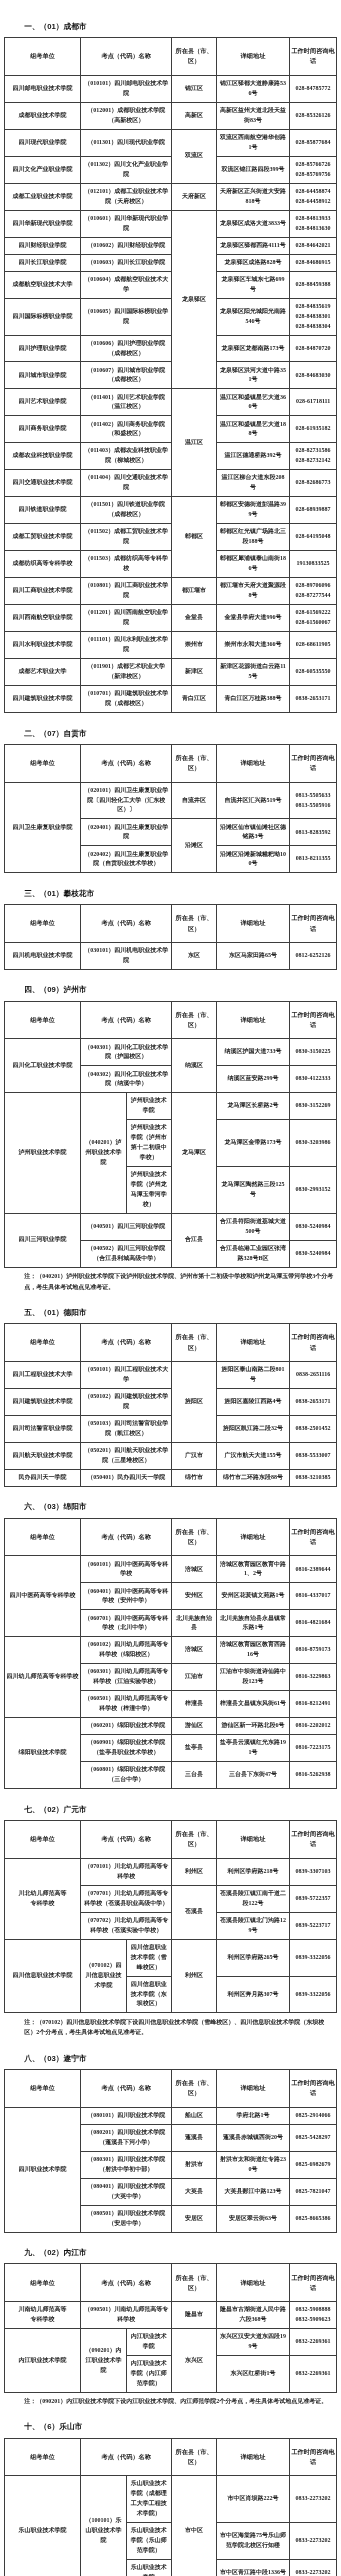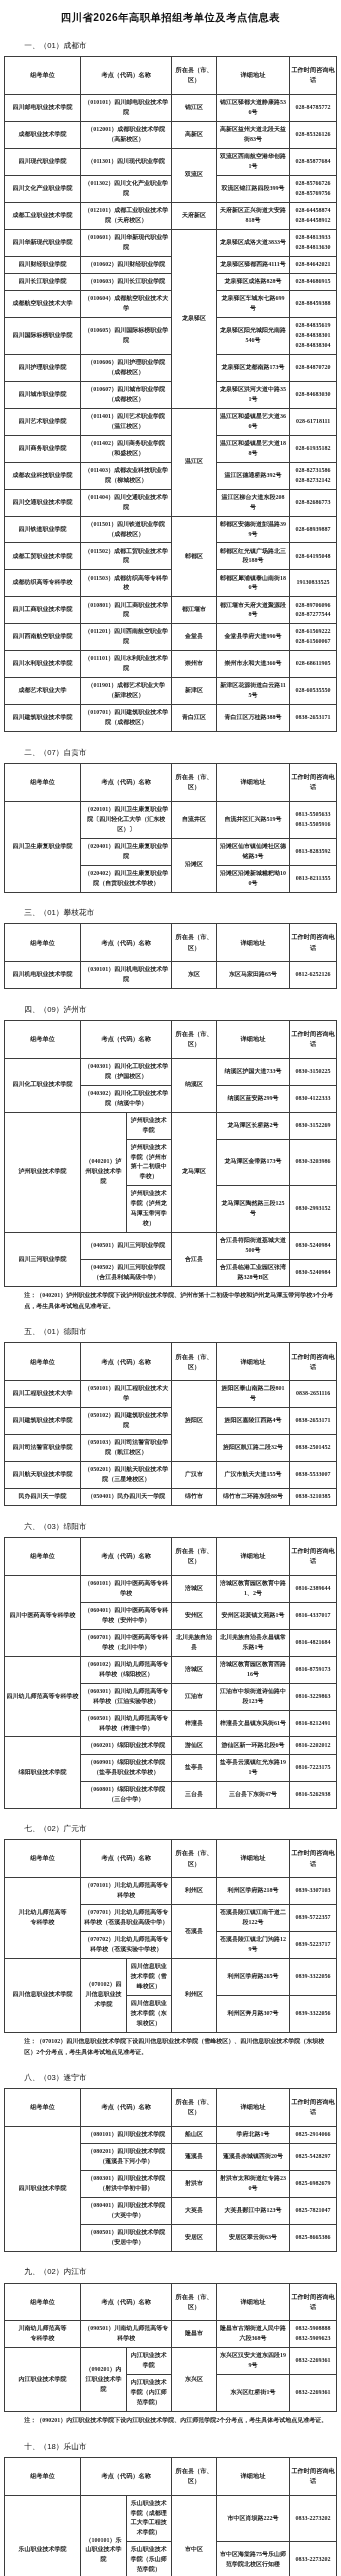--- a/index.html
+++ b/index.html
@@ -1,35 +1,34 @@
 <!DOCTYPE html>
 <html style="font-size:8.2px"><head>
 <meta charset="utf-8">
 <style>
   html,body{margin:0;padding:0;background:#ffffff;color:#1b1b1b;}
   body{width:341px;font-family:"Liberation Serif","DejaVu Serif",serif;}
   .page{padding:6.2px 3.6px 20.6px 3.6px;}
   h1.doc-title{font-family:"Liberation Sans","DejaVu Sans",sans-serif;font-weight:700;
     font-size:10.3px;text-align:center;margin:5.2px 0 10.3px 0;letter-spacing:0.5px;color:#111;}
-  h2.sec-heading{font-family:"Liberation Sans","DejaVu Sans",sans-serif;font-weight:400;
+  h2.sec-heading{font-family:"Liberation Sans","DejaVu Sans",sans-serif;font-weight:700;
     font-size:7.7px;margin:15.5px 0 5.2px 20.6px;color:#111;}
   table.info-table{width:100%;border-collapse:collapse;table-layout:fixed;}
   table.info-table th,table.info-table td{
     border:0.5px solid #3d3d3d;text-align:center;vertical-align:middle;
     padding:3.1px 1.5px;font-size:6px;line-height:1.65;color:#222;
     white-space:pre-line;word-break:break-all;font-weight:600;}
   table.info-table th{font-size:6.2px;padding:8.2px 1px;font-weight:700;}
   p.note{font-size:6px;line-height:1.8;margin:3.1px 2.1px 0 20.6px;color:#222;
     font-weight:600;word-break:break-all;}
 </style>
 </head>
 <body>
 
 <div class="page">
-  <h1 class="doc-title">四川省2026年高职单招组考单位及考点信息表</h1>
   <div>
       <h2 class="sec-heading">一、（01）成都市</h2>
       <table class="info-table">
         <colgroup>
           <col style="width: 23.1%;">
           <col style="width: 13.6%;">
           <col style="width: 13.6%;">
           <col style="width: 13.6%;">
           <col style="width: 21.8%;">
           <col style="width: 14.3%;">
@@ -625,21 +624,21 @@
             <td>0832-2269361</td>
           </tr>
           <tr>
             <td>内江职业技术学院（内江师范学院）</td>
             <td>东兴区红桥街1号</td>
             <td>0832-2269361</td>
           </tr>
         </tbody>
       </table>
       <p class="note">注：（090201）内江职业技术学院下设内江职业技术学院、内江师范学院2个分考点，考生具体考试地点见准考证。</p>
-      <h2 class="sec-heading">十、（18）乐山市</h2>
+      <h2 class="sec-heading">十、（6）乐山市</h2>
       <table class="info-table">
         <colgroup>
           <col style="width: 23.1%;">
           <col style="width: 13.6%;">
           <col style="width: 13.6%;">
           <col style="width: 13.6%;">
           <col style="width: 21.8%;">
           <col style="width: 14.3%;">
         </colgroup>
         <thead>

